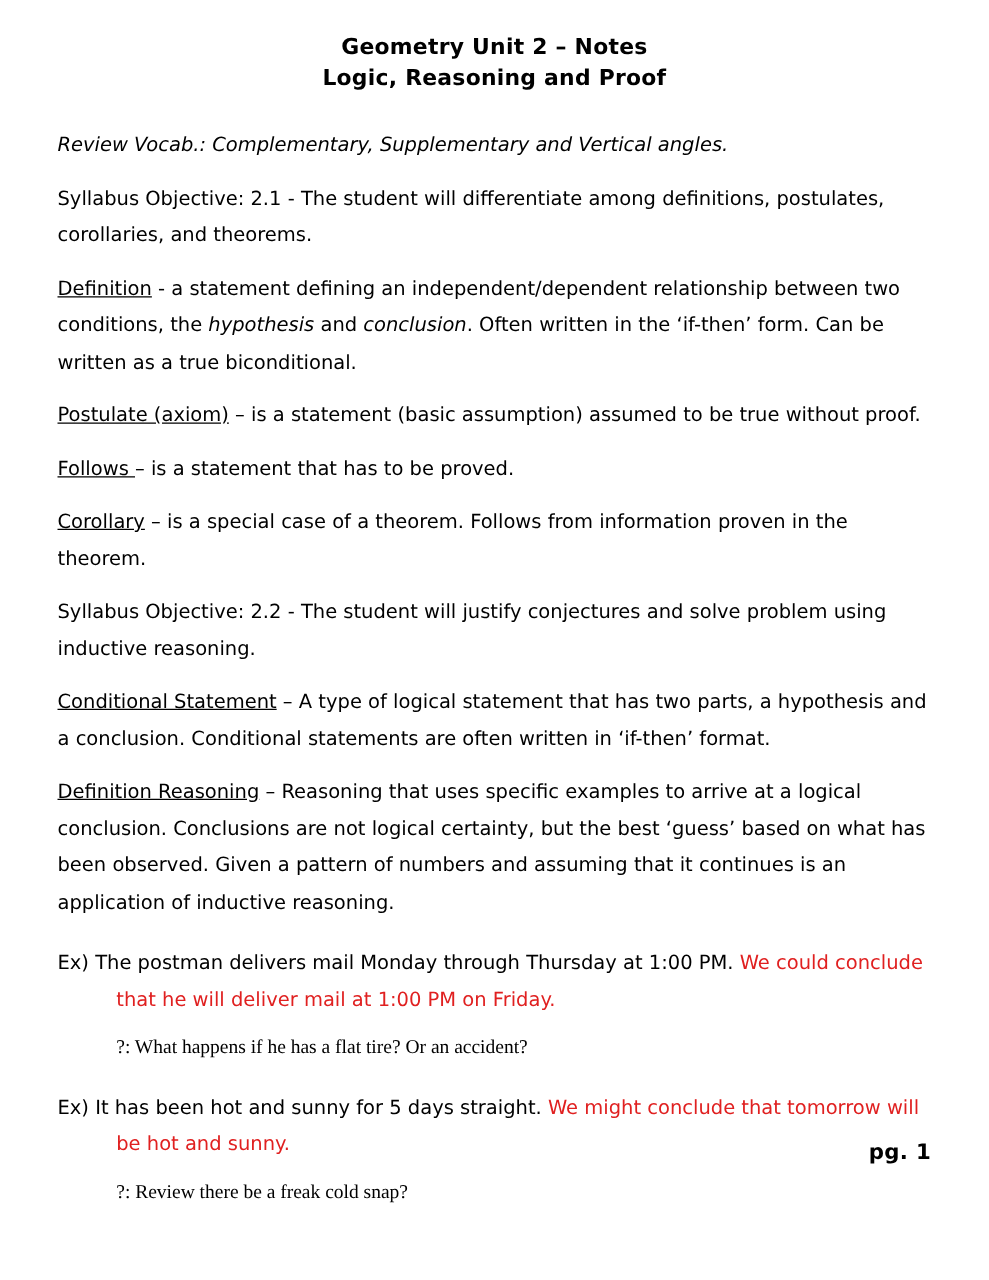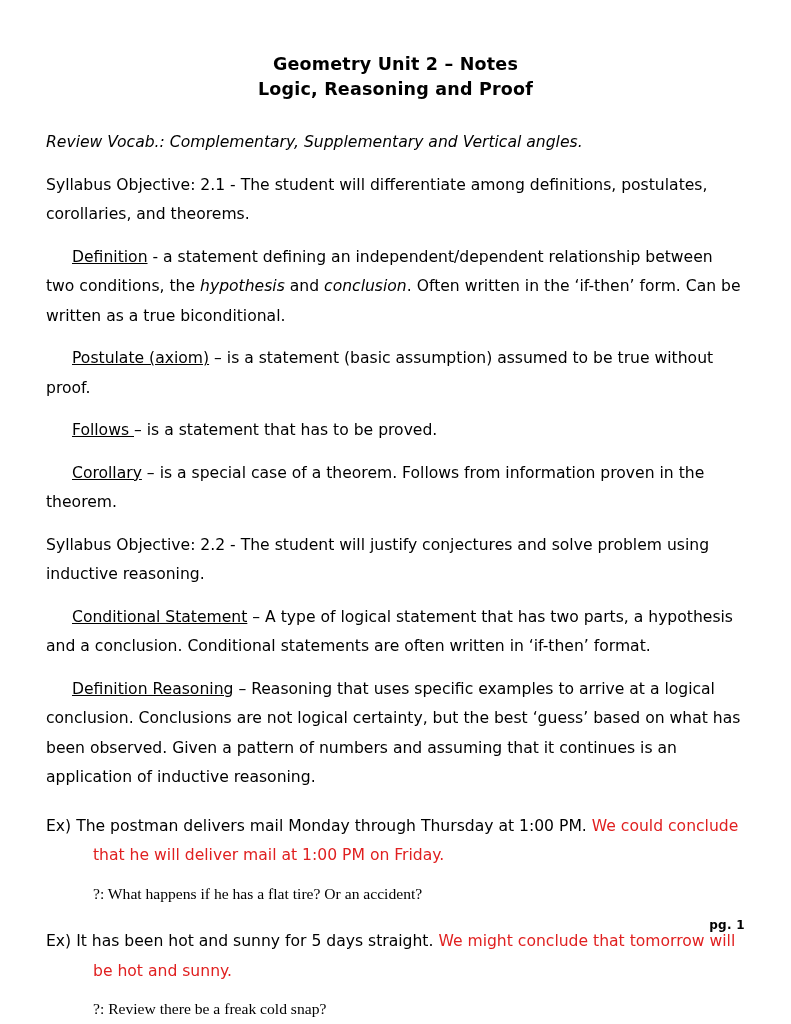--- a/index.html
+++ b/index.html
@@ -26,37 +26,36 @@
     text-align: center;
     font-weight: bold;
     font-size: 17.5px;
     line-height: 25px;
     letter-spacing: 0.2px;
     margin: 0;
     padding: 0;
   }
   .title-block {
     padding-top: 26px;
-    margin-top: 26px;
   }
   .body-area {
     padding: 0 46px 0 46px;
   }
   p.para {
     margin: 0;
     font-size: 15.6px;
     line-height: 29.5px;
     color: #000000;
   }
   .gap-lg { height: 26px; }
   .gap-md { height: 19px; }
   .gap-sm { height: 13px; }
   .gap-xs { height: 8px; }
   .italic { font-style: italic; margin-top: 48px; }
-  .under { text-decoration: underline; margin-left: 26px; }
+  .under { text-decoration: underline; }
   .indent-1 {
     margin-left: 46px;
     margin-right: 4px;
   }
   .ex-block {
     margin-left: 92px;
     text-indent: 0;
     padding-left: 47px;
   }
   .ex-block .hang {
@@ -65,21 +64,21 @@
   .red { color: #e02020; }
   .blue { color: #2e75b6; font-family: Liberation Serif, serif; }
   .q-line {
     margin-left: 92px;
     padding-left: 47px;
   }
   .footer {
     position: absolute;
     right: 46px;
     bottom: 92px;
-    font-size: 12px;
+    font-size: 17px;
     font-weight: 600;
     letter-spacing: 0.3px;
   }
 </style>
 </head>
 <body>
 
 <div class="page">
 
   <div class="title-block">

